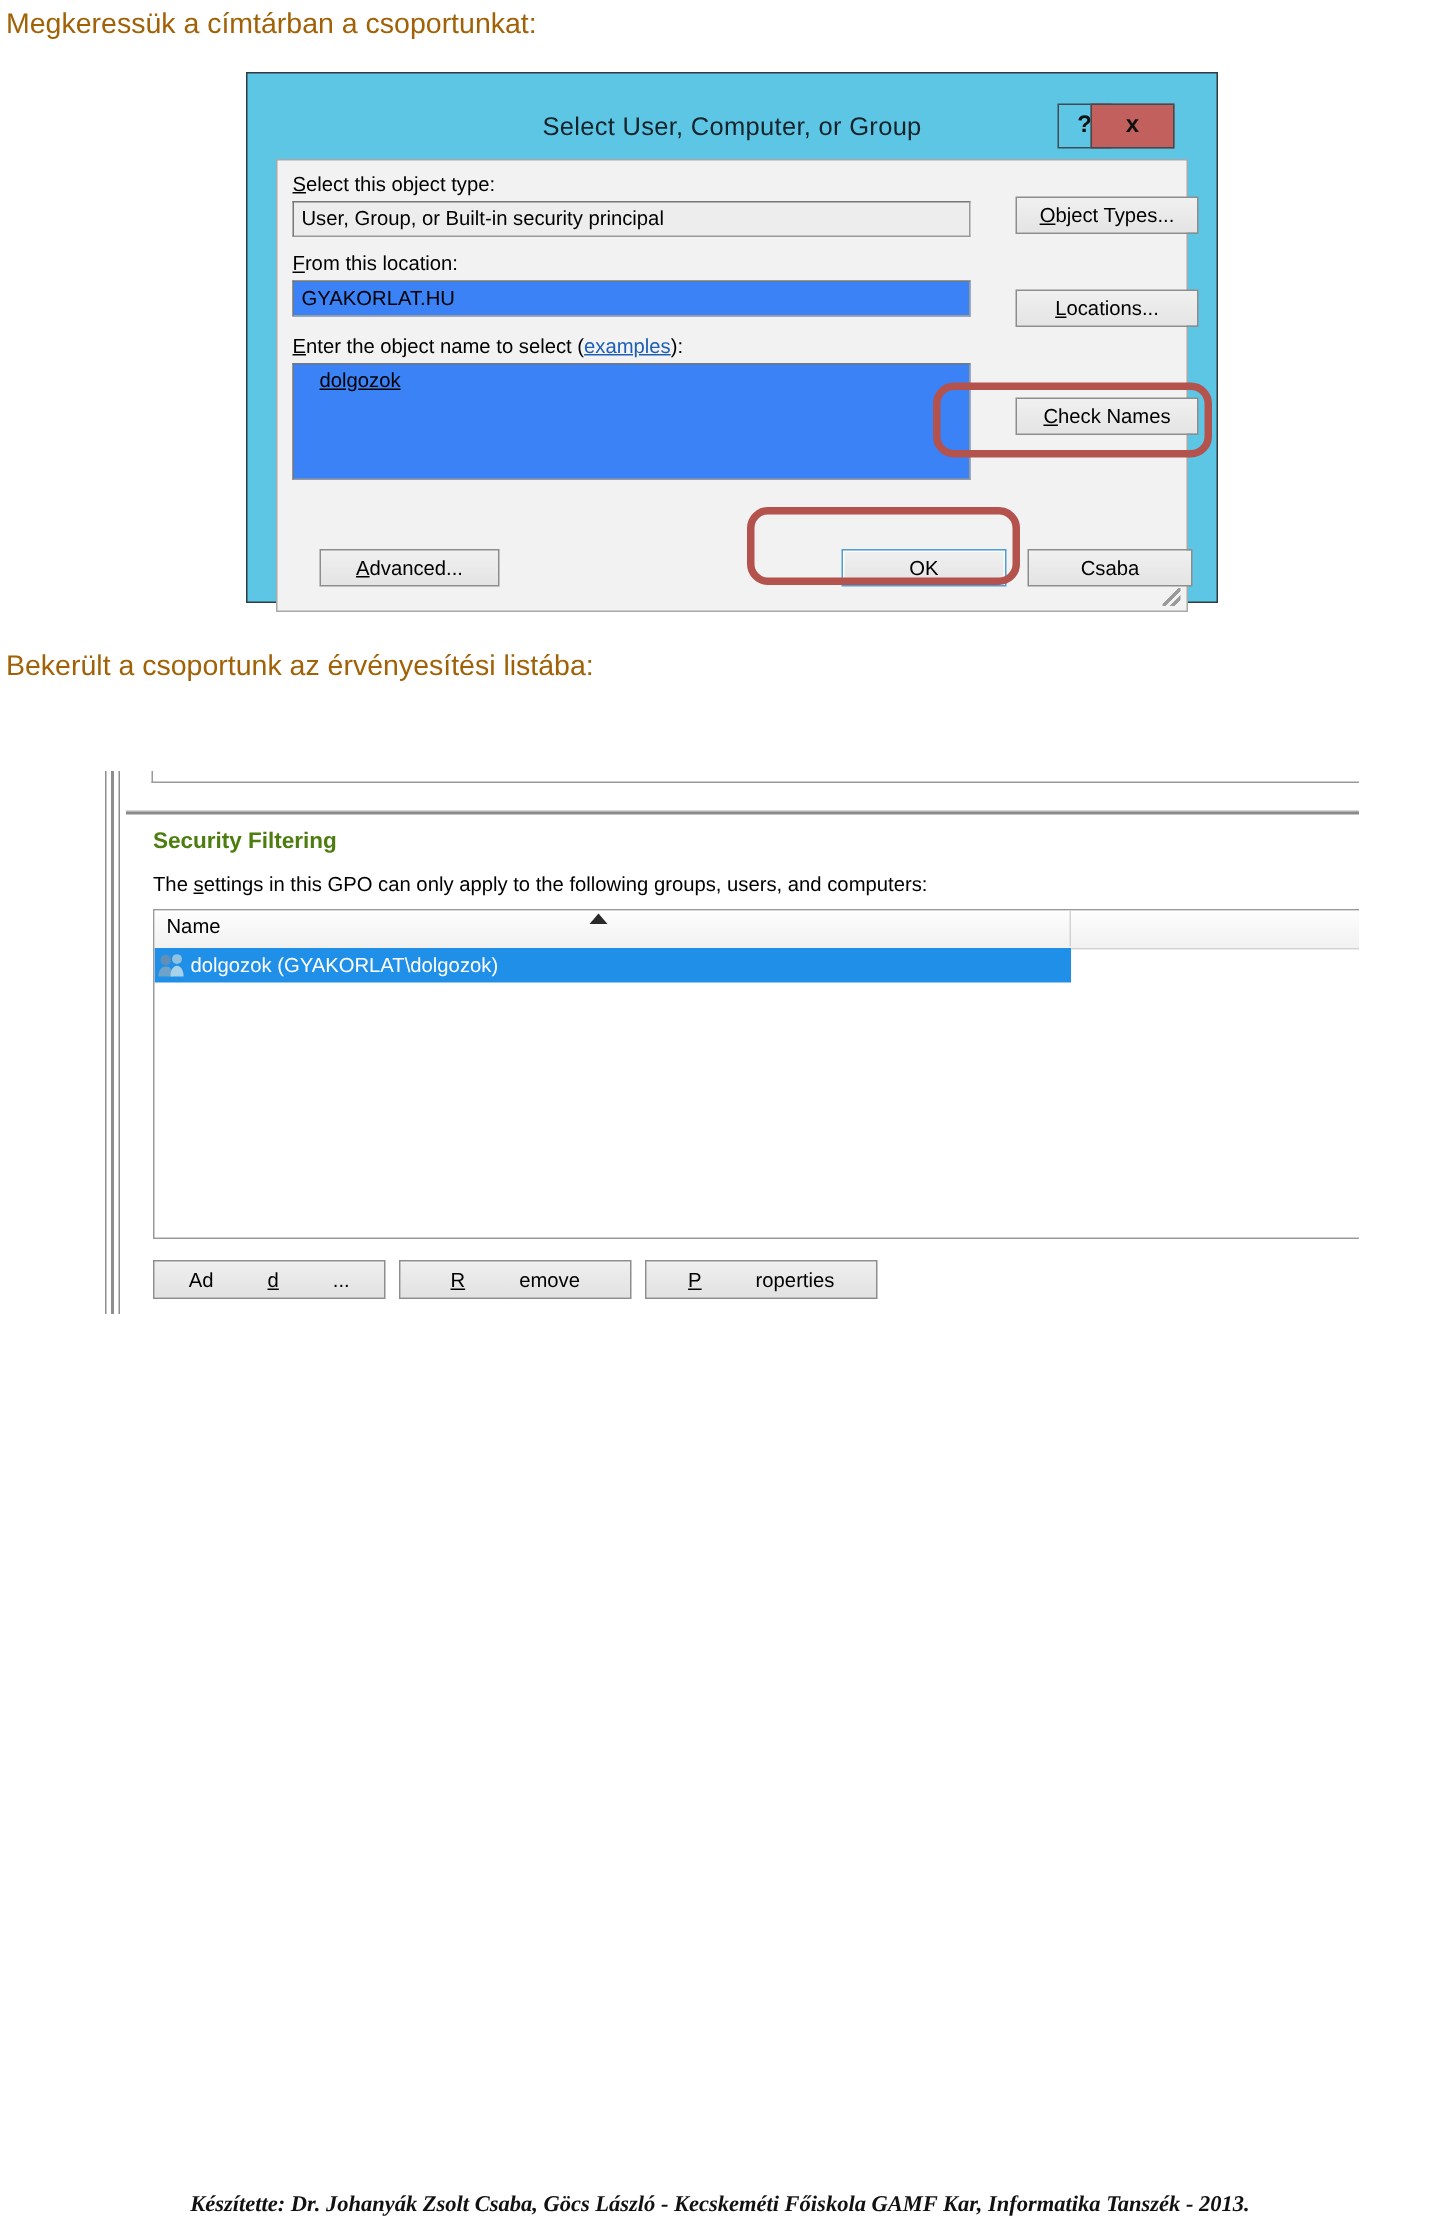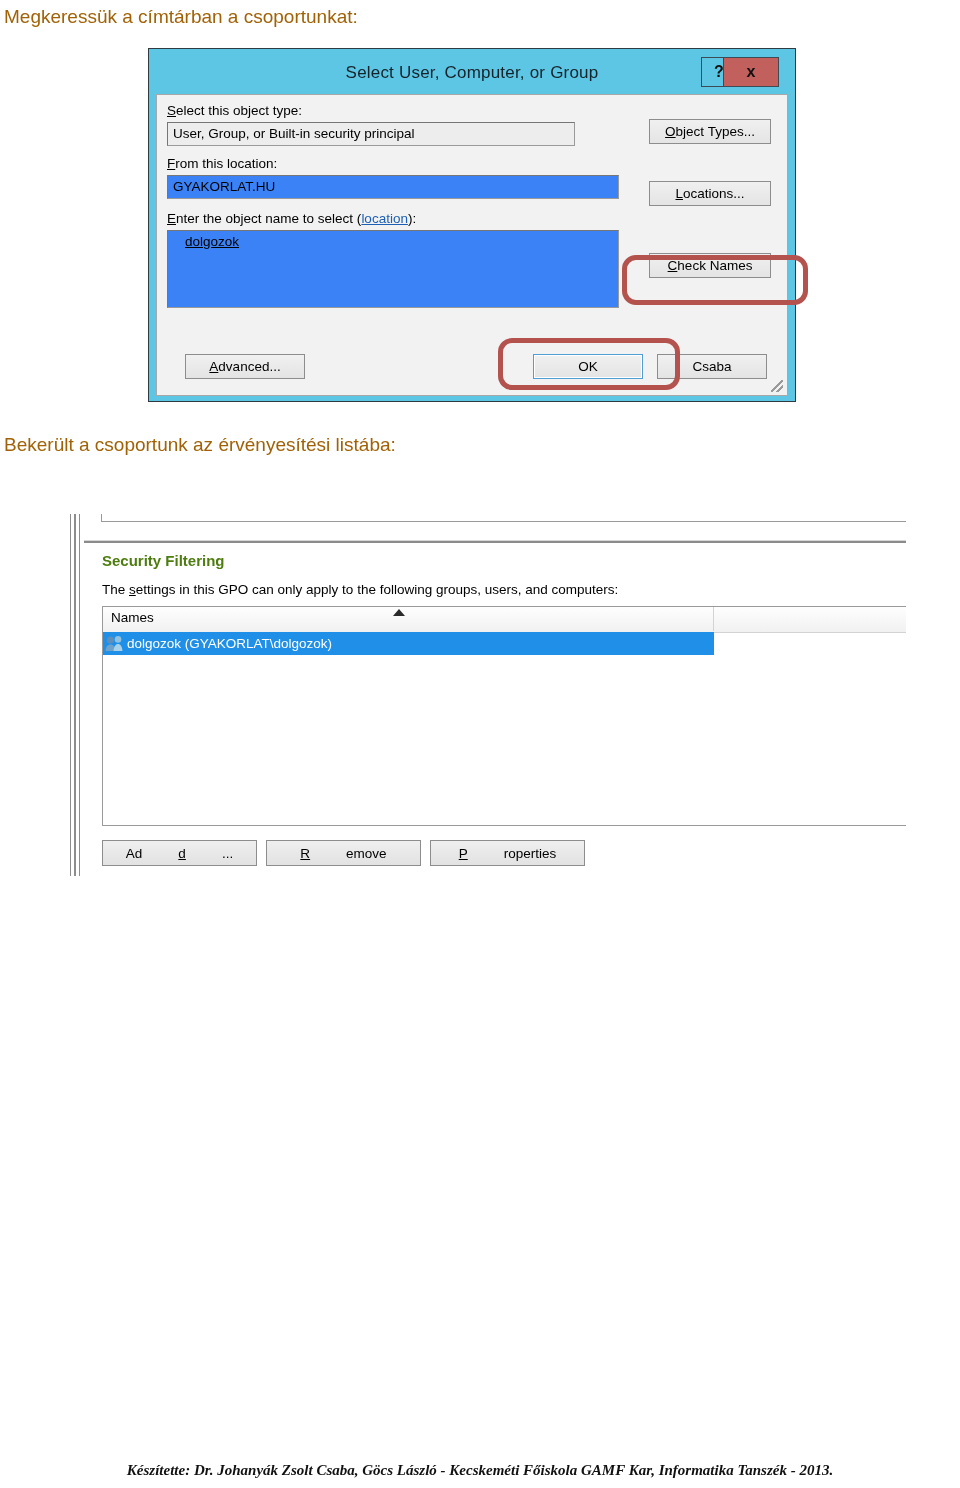--- a/index.html
+++ b/index.html
@@ -40,28 +40,28 @@
     font-style: italic;
     font-weight: bold;
     font-size: 15px;
     color: #111;
     white-space: nowrap;
   }
 
   
   #dialog-shot {
     position: absolute;
-    left: 148px;
+    left: 164px;
     top: 48px;
     width: 648px;
     height: 354px;
     background: #5cc6e4;
     border: 1px solid #2f3b40;
     box-sizing: border-box;
-    padding: 7px;
+    padding: 19px;
   }
   #dialog-titlebar {
     position: relative;
     height: 38px;
     background: #5cc6e4;
   }
   #dialog-title {
     position: absolute;
     left: 0; right: 0; top: 7px;
     text-align: center;
@@ -112,21 +112,21 @@
     border: 1px solid #9a9a9a;
     border-top-color: #767676;
     border-left-color: #767676;
     box-sizing: border-box;
     font-size: 13.5px;
     color: #000;
     padding: 3px 5px;
     height: 24px;
     font-family: "Liberation Sans", sans-serif;
   }
-  #tb-objecttype { width: 408px; background: #ededed; }
+  #tb-objecttype { width: 452px; background: #ededed; }
   #tb-location   { width: 452px; }
   #tb-objectname {
     width: 452px;
     height: 78px;
     padding-top: 3px;
   }
   #tb-objectname span { text-decoration: underline; margin-left: 12px; }
 
   .winbtn {
     background: linear-gradient(#f0f0f0,#e4e4e4);
@@ -331,21 +331,21 @@
         <span>bject Types...</span>
       </div>
 
     <div class="fld-label" style="margin-top:10px"><span class="acc">F</span><span>rom this location:</span></div>
     <div class="textbox" id="tb-location">GYAKORLAT.HU</div>
     <div class="winbtn" id="btn-locations">
         <span class="acc">L</span>
         <span>ocations...</span>
       </div>
 
-    <div class="fld-label" style="margin-top:12px"><span class="acc">E</span><span>nter the object name to select (</span><span class="link">location</span><span>):</span></div>
+    <div class="fld-label" style="margin-top:12px"><span class="acc">E</span><span>nter the object name to select (</span><span class="link">examples</span><span>):</span></div>
     <div class="textbox" id="tb-objectname"><span>dolgozok</span></div>
     <div class="winbtn" id="btn-checknames">
         <span class="acc">C</span>
         <span>heck Names</span>
       </div>
   </div>
 
   <div id="dialog-footer">
     <div class="winbtn" id="btn-advanced">
         <span class="acc">A</span>
@@ -370,21 +370,21 @@
   <div id="gpo-inner">
     <div id="above-box"></div>
     <div id="hr-divider"></div>
 
     <div id="sf-title">Security Filtering</div>
 
     <div id="sf-desc"><span>The </span><span class="acc">s</span><span>ettings in this GPO can only apply to the following groups, users, and computers:</span></div>
 
     <div id="sf-list">
       <div id="sf-list-header">
-        <div id="sf-col-name">Names</div>
+        <div id="sf-col-name">Name</div>
         <div id="sort-arrow"></div>
       </div>
       <div id="sf-row">
         <span id="group-icon">
           <svg width="20" height="17" viewBox="0 0 20 17" xmlns="http://www.w3.org/2000/svg">
             <circle cx="5.5" cy="5" r="3.6" fill="#5f8fb8"></circle>
             <path d="M0.6 16 C0.6 11.4 3 9.4 5.5 9.4 C8 9.4 10.4 11.4 10.4 16 Z" fill="#6fa2c9"></path>
             <circle cx="13" cy="4.4" r="3.3" fill="#8fc2e0"></circle>
             <path d="M8.6 16 C8.6 11.6 10.7 8.9 13 8.9 C15.3 8.9 17.4 11.6 17.4 16 Z" fill="#a7d2ea"></path>
           </svg>

